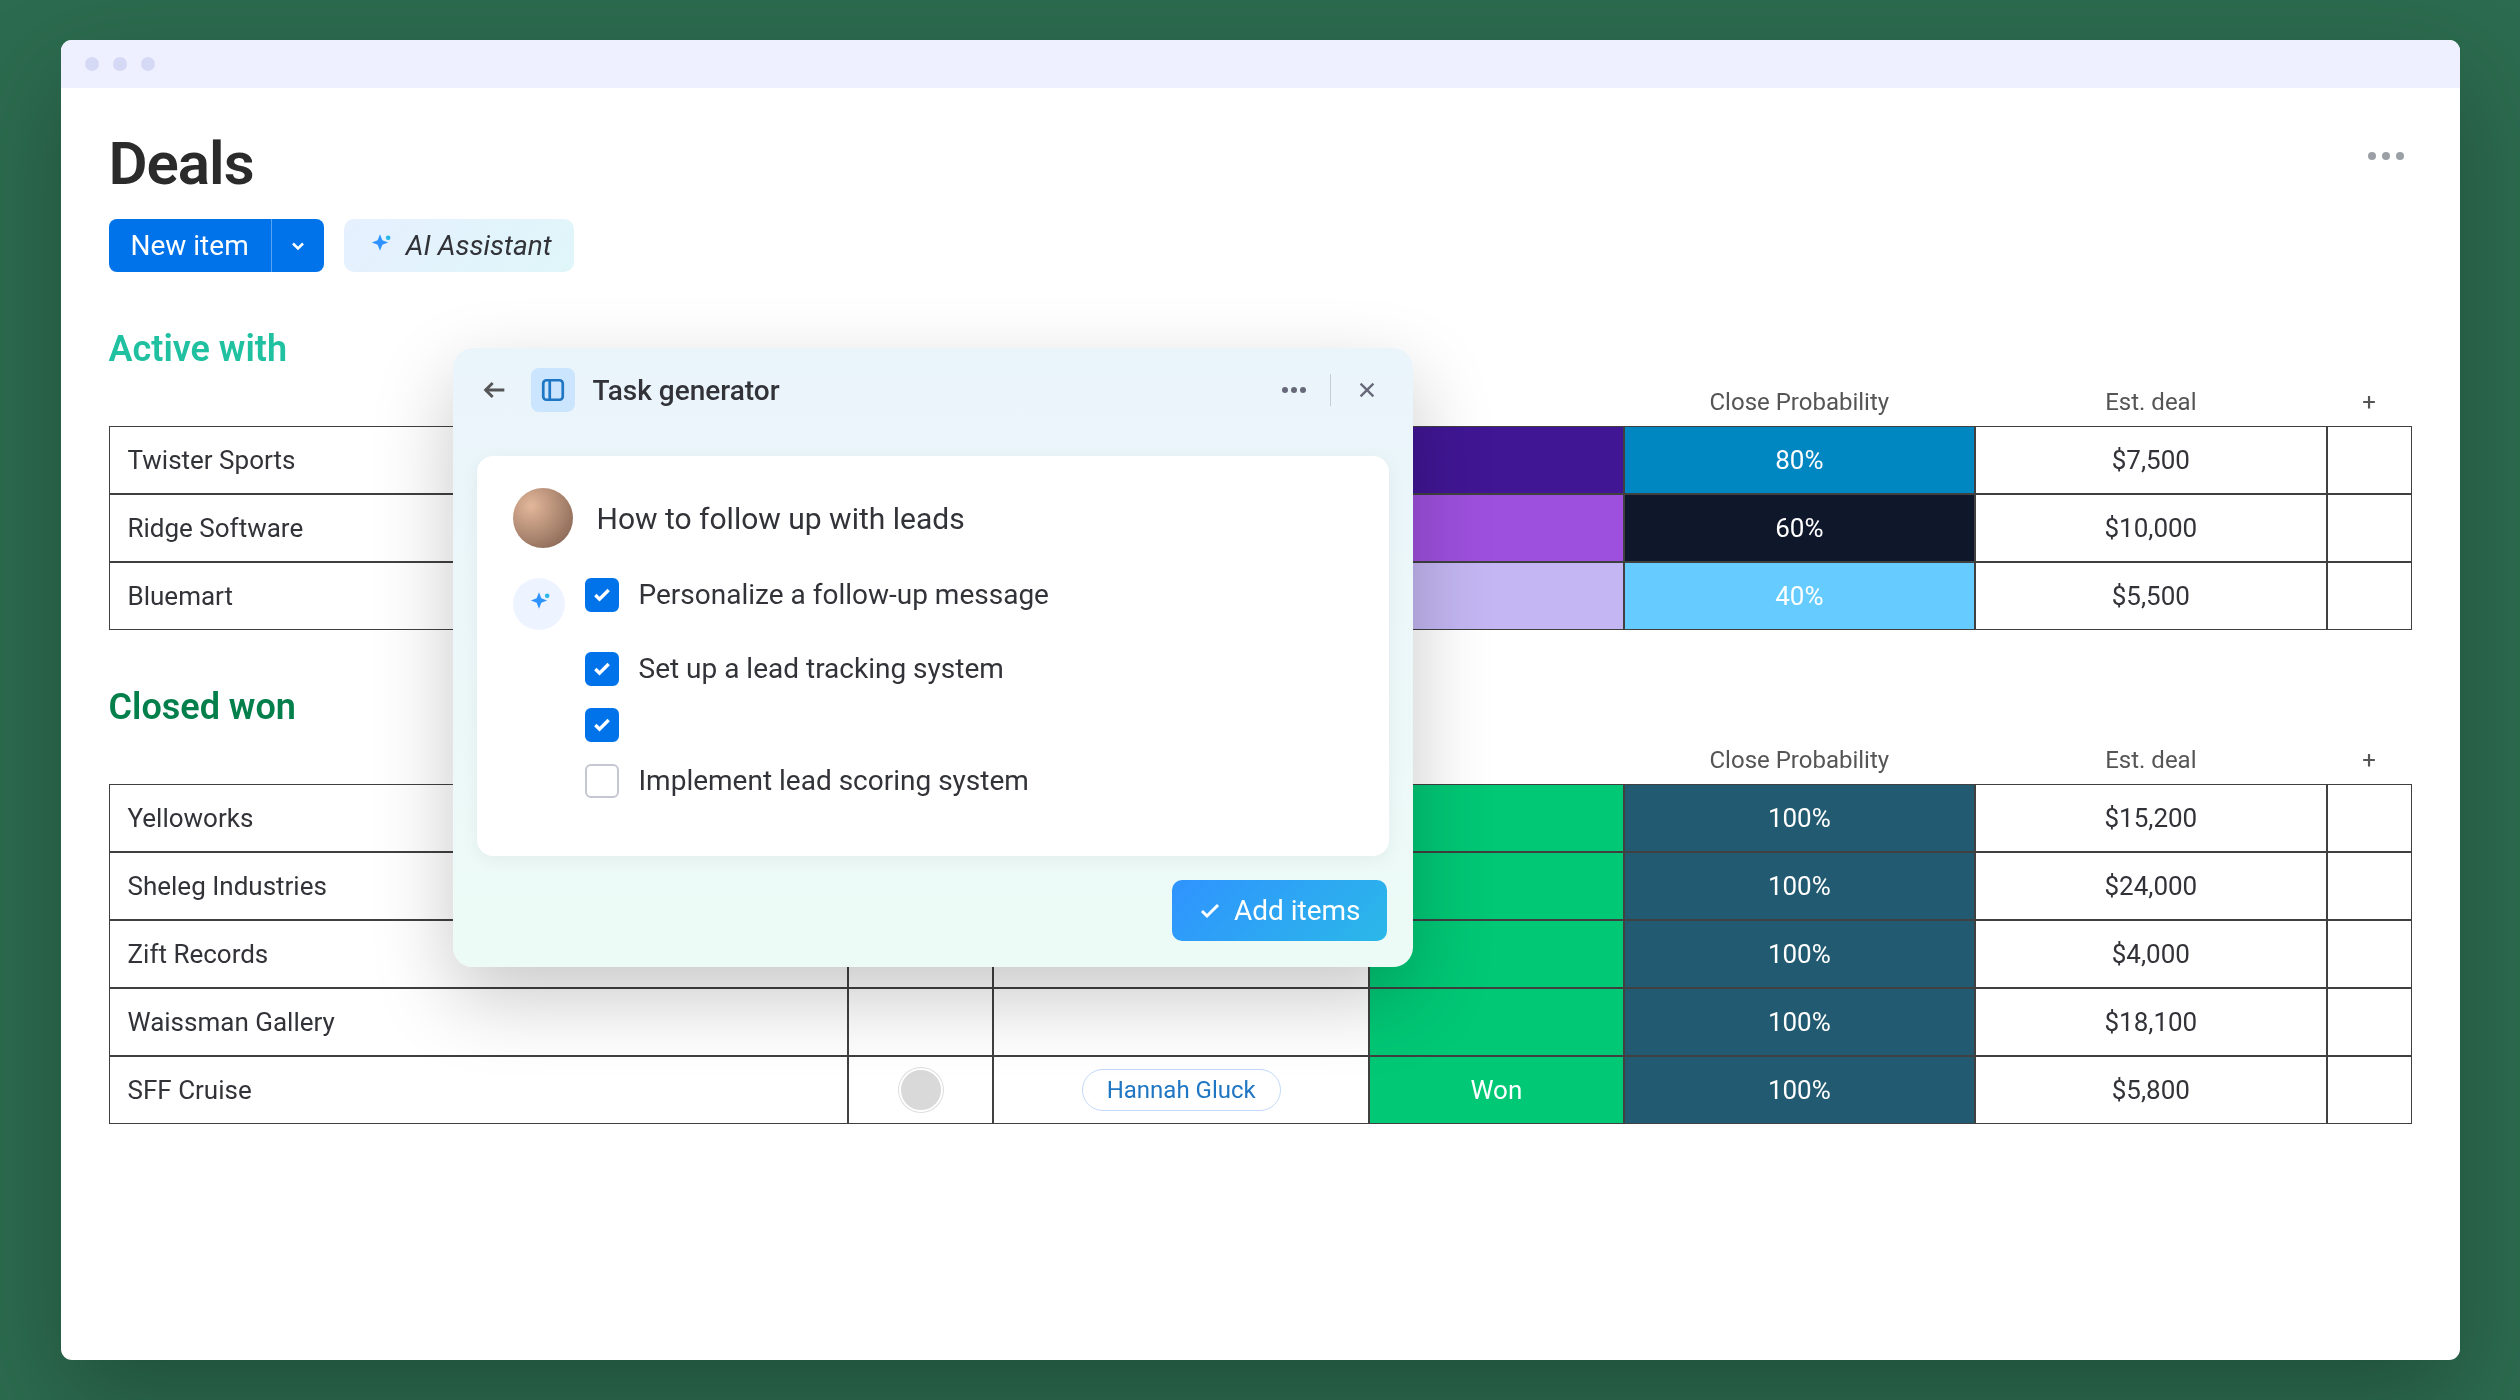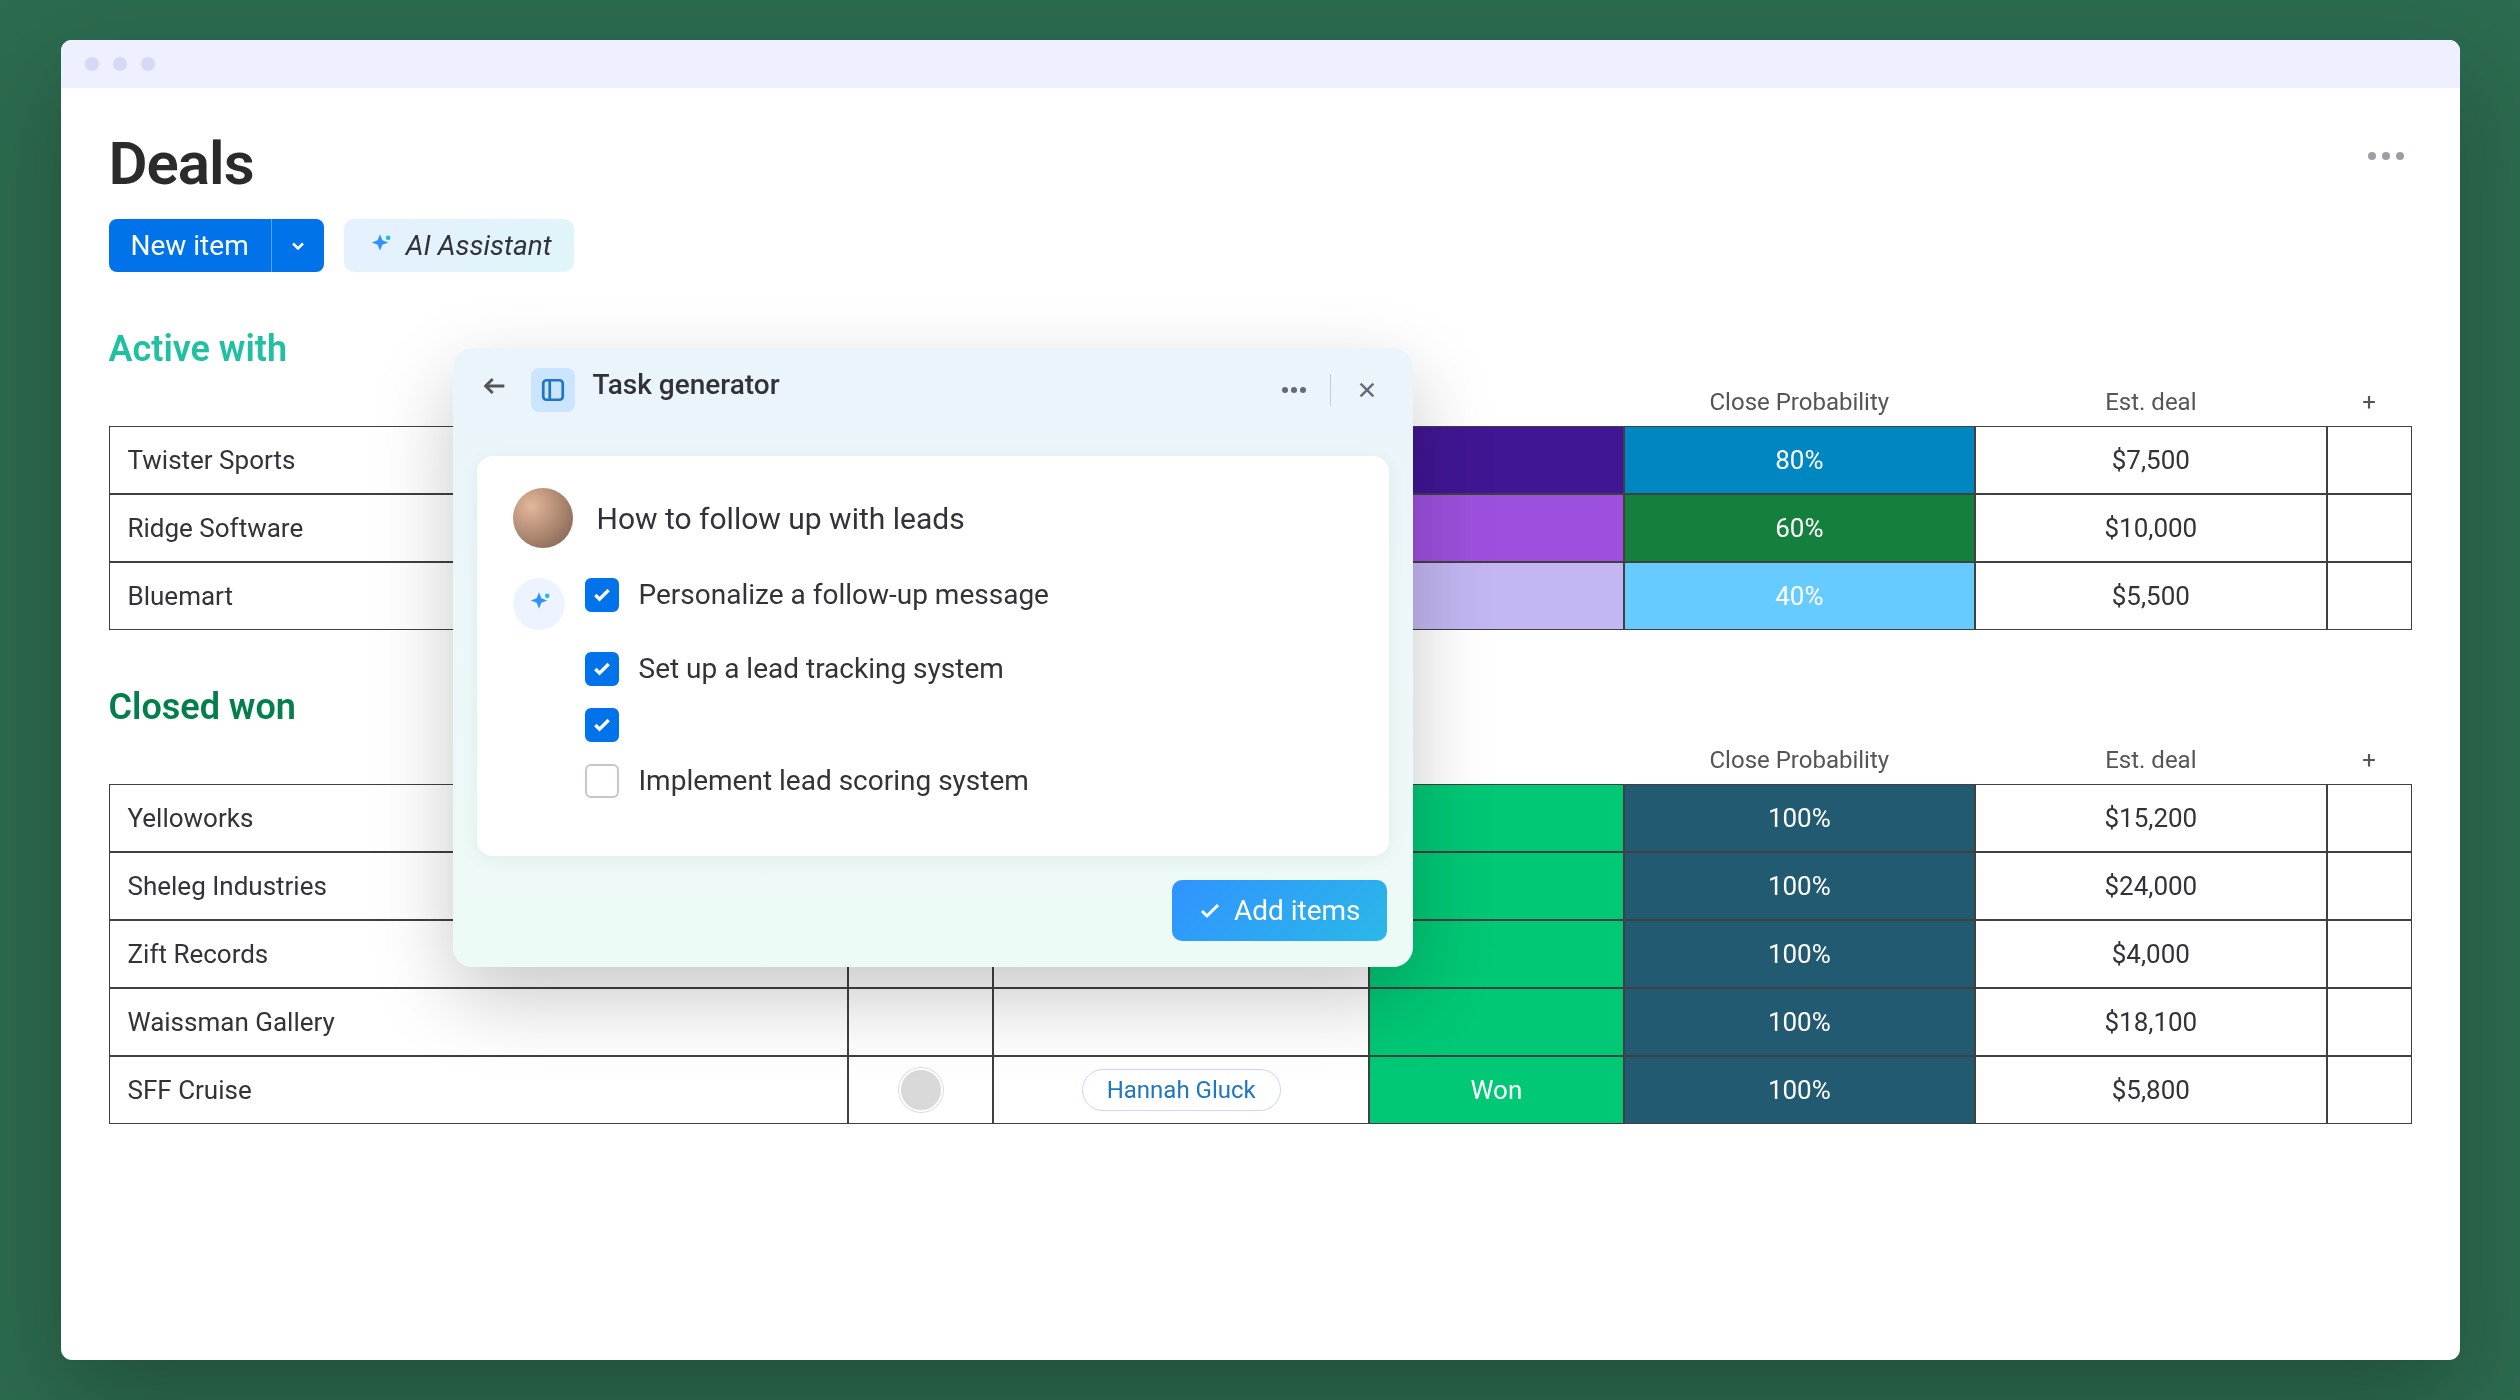--- a/index.html
+++ b/index.html
@@ -41,21 +41,21 @@
 .cell.prob { color: #fff; text-align: center; font-size: 26px; }
 .cell.deal { text-align: center; }
 .cell.stage { color: #fff; text-align: center; }
 .cell.owner { text-align: center; }
 .avatar-sm { width: 44px; height: 44px; border-radius: 50%; background: #d9d9d9; display: inline-block; vertical-align: middle; border: 2px solid #fff; box-shadow: 0 0 0 1px #ddd; }
 .contact-pill { display: inline-block; border: 1px solid #c3dafc; color: #1f76c2; border-radius: 999px; padding: 6px 24px; font-size: 24px; }
 .add-col { text-align: center; color: #9aa0a6; font-size: 30px; }
 
 
 .panel { position: absolute; top: 260px; left: 392px; width: 960px; background: linear-gradient(180deg,#eaf4fb 0%, #edfbf6 100%); border-radius: 20px; box-shadow: 0 30px 80px rgba(0,0,0,.22); overflow: hidden; }
-.panel-header { display: flex; gap: 18px; padding: 20px 24px; }
+.panel-header { display: flex; align-items: center; gap: 18px; padding: 20px 24px; }
 .ph-back { width: 36px; height: 36px; display: flex; align-items: center; justify-content: center; color: #555; }
 .ph-badge { width: 44px; height: 44px; background: #cce5ff; border-radius: 8px; display: flex; align-items: center; justify-content: center; }
 .ph-title { font-size: 28px; font-weight: 500; color: #323338; flex: 1; }
 .ph-right { display: flex; align-items: center; gap: 8px; color: #676879; }
 .ph-icn { width: 44px; height: 44px; display: flex; align-items: center; justify-content: center; }
 .ph-div { width: 1px; height: 32px; background: #c5ccd6; margin: 0 6px; }
 .panel-body { padding: 24px 24px 6px 24px; }
 .card { background: #fff; border-radius: 16px; padding: 32px 36px 36px 36px; box-shadow: 0 4px 18px rgba(0,0,0,.05); }
 .row1 { display: flex; align-items: center; gap: 24px; margin-bottom: 30px; }
 .avatar { width: 60px; height: 60px; border-radius: 50%; background: radial-gradient(circle at 30% 30%, #e3b79a, #7a5a4a); }
@@ -139,21 +139,21 @@
               <td class="cell stage" style="background:#401694"></td>
               <td class="cell prob" style="background:#0086c0">80%</td>
               <td class="cell deal">$7,500</td>
               <td class="cell"></td>
             </tr>
             <tr>
               <td class="cell name row-left active-row">Ridge Software</td>
               <td class="cell owner"></td>
               <td class="cell center"></td>
               <td class="cell stage" style="background:#9d50dd"></td>
-              <td class="cell prob" style="background:#15803d">60%</td>
+              <td class="cell prob" style="background:#0f172a">60%</td>
               <td class="cell deal">$10,000</td>
               <td class="cell"></td>
             </tr>
             <tr>
               <td class="cell name row-left active-row">Bluemart</td>
               <td class="cell owner"></td>
               <td class="cell center"></td>
               <td class="cell stage" style="background:#c3b6f2"></td>
               <td class="cell prob" style="background:#66ccff">40%</td>
               <td class="cell deal">$5,500</td>

